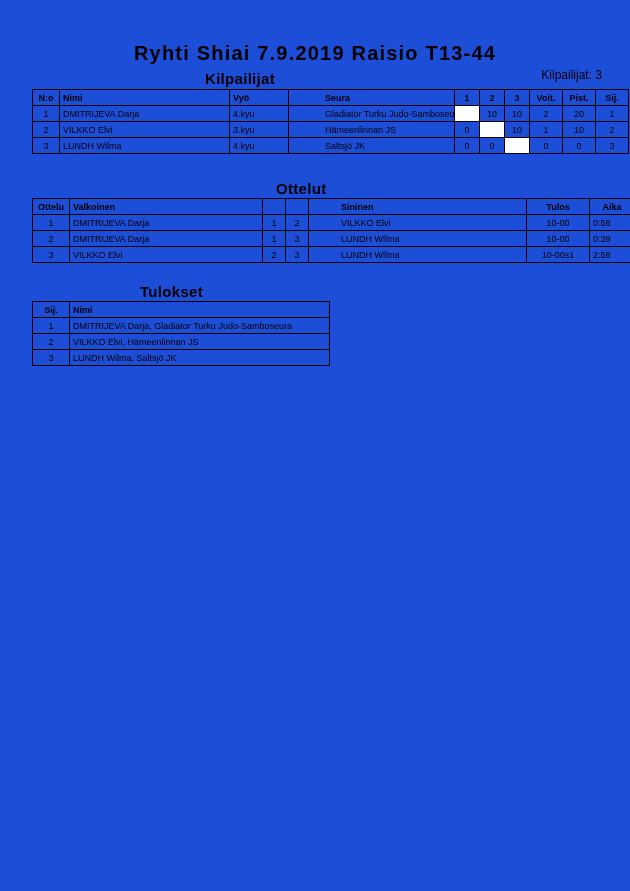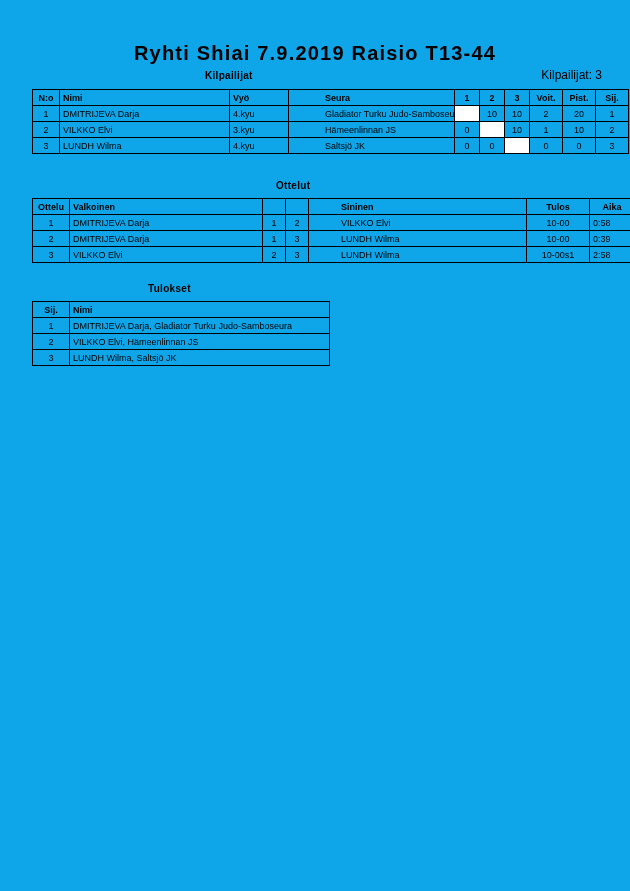--- a/index.html
+++ b/index.html
@@ -7,21 +7,21 @@
     padding: 0;
     background: #c8c8c8;
   }
   body {
     font-family: "Liberation Sans", sans-serif;
   }
   .page {
     position: relative;
     width: 630px;
     height: 891px;
-    background: #0ea5e9;
+    background: #1d4ed8;
     margin: 0 auto;
     overflow: hidden;
   }
   .title {
     position: absolute;
     left: 0;
     top: 42px;
     width: 630px;
     text-align: center;
     font-size: 20px;
@@ -31,21 +31,21 @@
   }
   .entrants-count {
     position: absolute;
     right: 28px;
     top: 68px;
     font-size: 12px;
     color: #000;
   }
   .section-label {
     position: absolute;
-    font-size: 10px;
+    font-size: 15px;
     font-weight: bold;
     color: #000;
     letter-spacing: 0.3px;
     text-align: center;
   }
   table {
     border-collapse: collapse;
     font-size: 9px;
     color: #000;
     table-layout: fixed;
@@ -101,21 +101,21 @@
     position: absolute;
     left: 32px;
     top: 301px;
     width: 286px;
   }
   #results-table .r-rank { width: 30px; text-align: center; }
   #results-table .r-name { width: 253px; text-align: left; }
 
   .lbl-kilpailijat { left: 205px; top: 70px; }
   .lbl-ottelut     { left: 276px; top: 180px; }
-  .lbl-tulokset    { left: 148px; top: 283px; }
+  .lbl-tulokset    { left: 140px; top: 283px; }
 </style>
 </head>
 <body>
 
 <div class="page">
 
   <div class="title">Ryhti Shiai  7.9.2019  Raisio   T13-44</div>
   <div class="entrants-count">Kilpailijat: 3</div>
 
   <div class="section-label lbl-kilpailijat">Kilpailijat</div>

